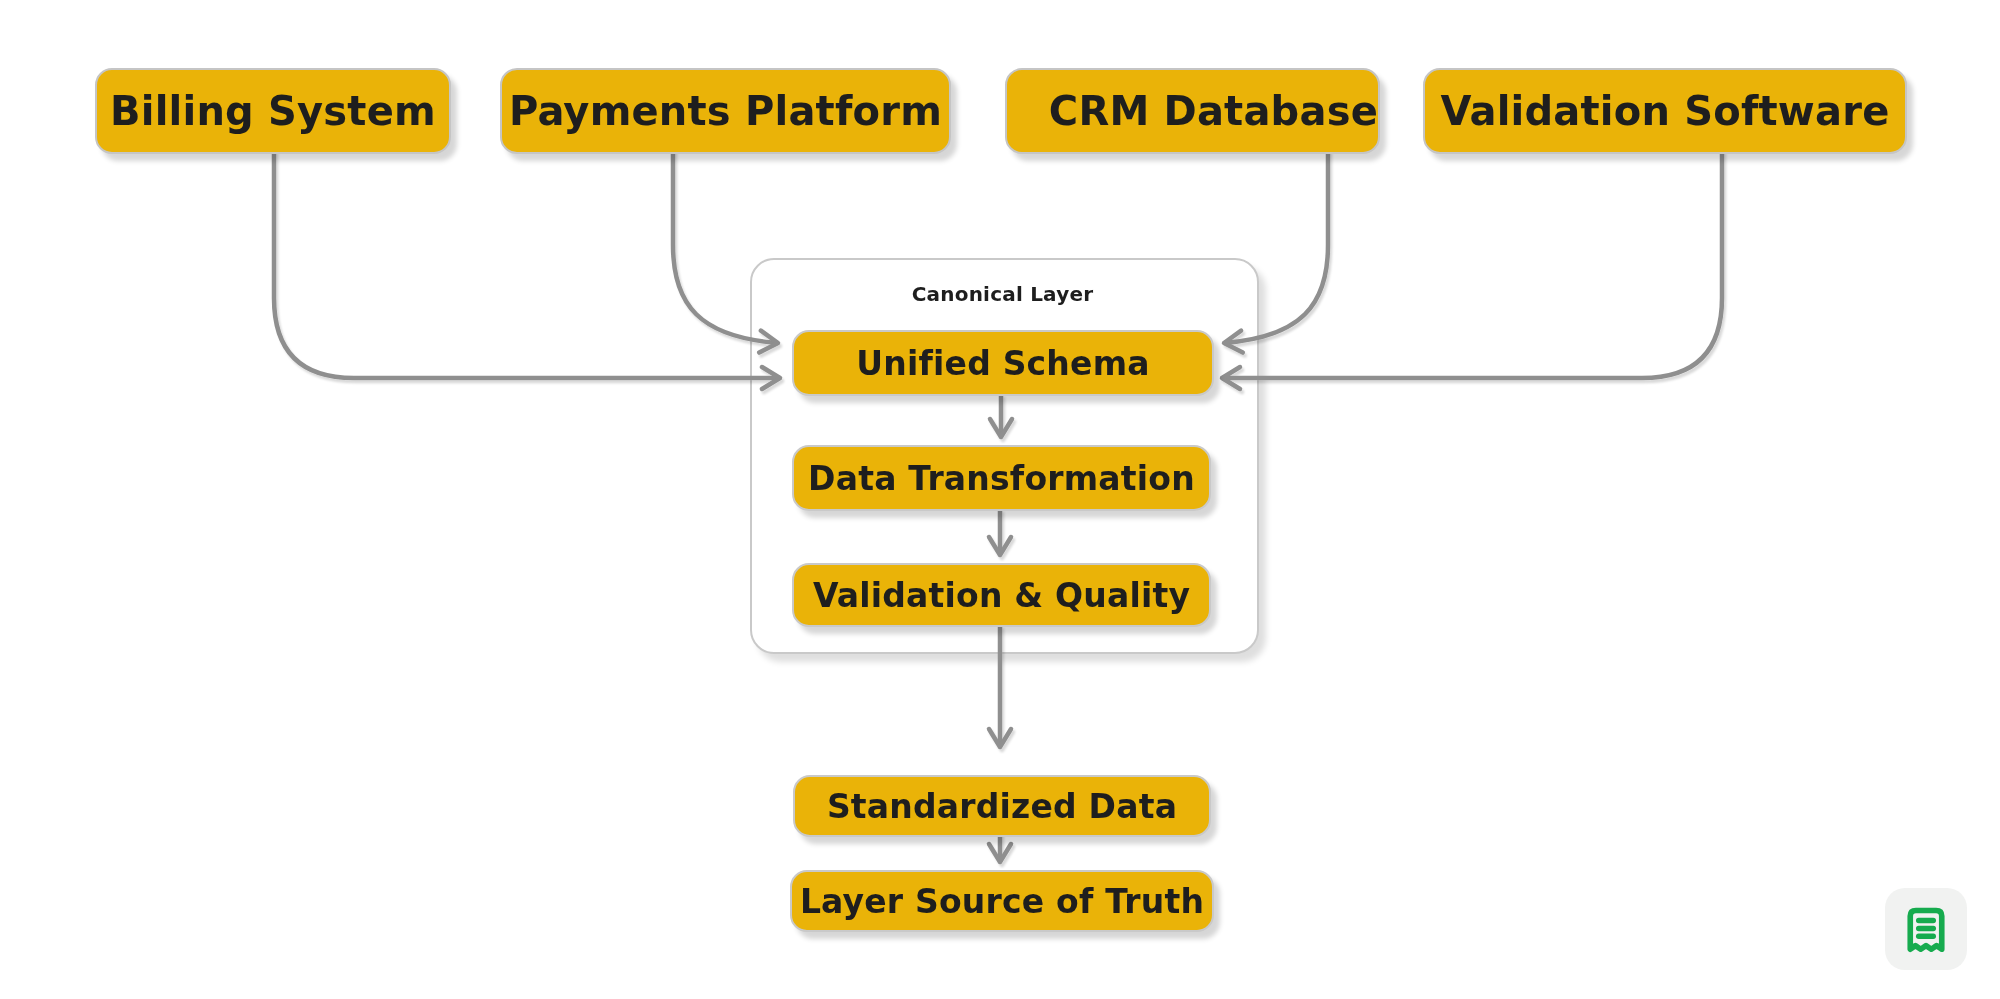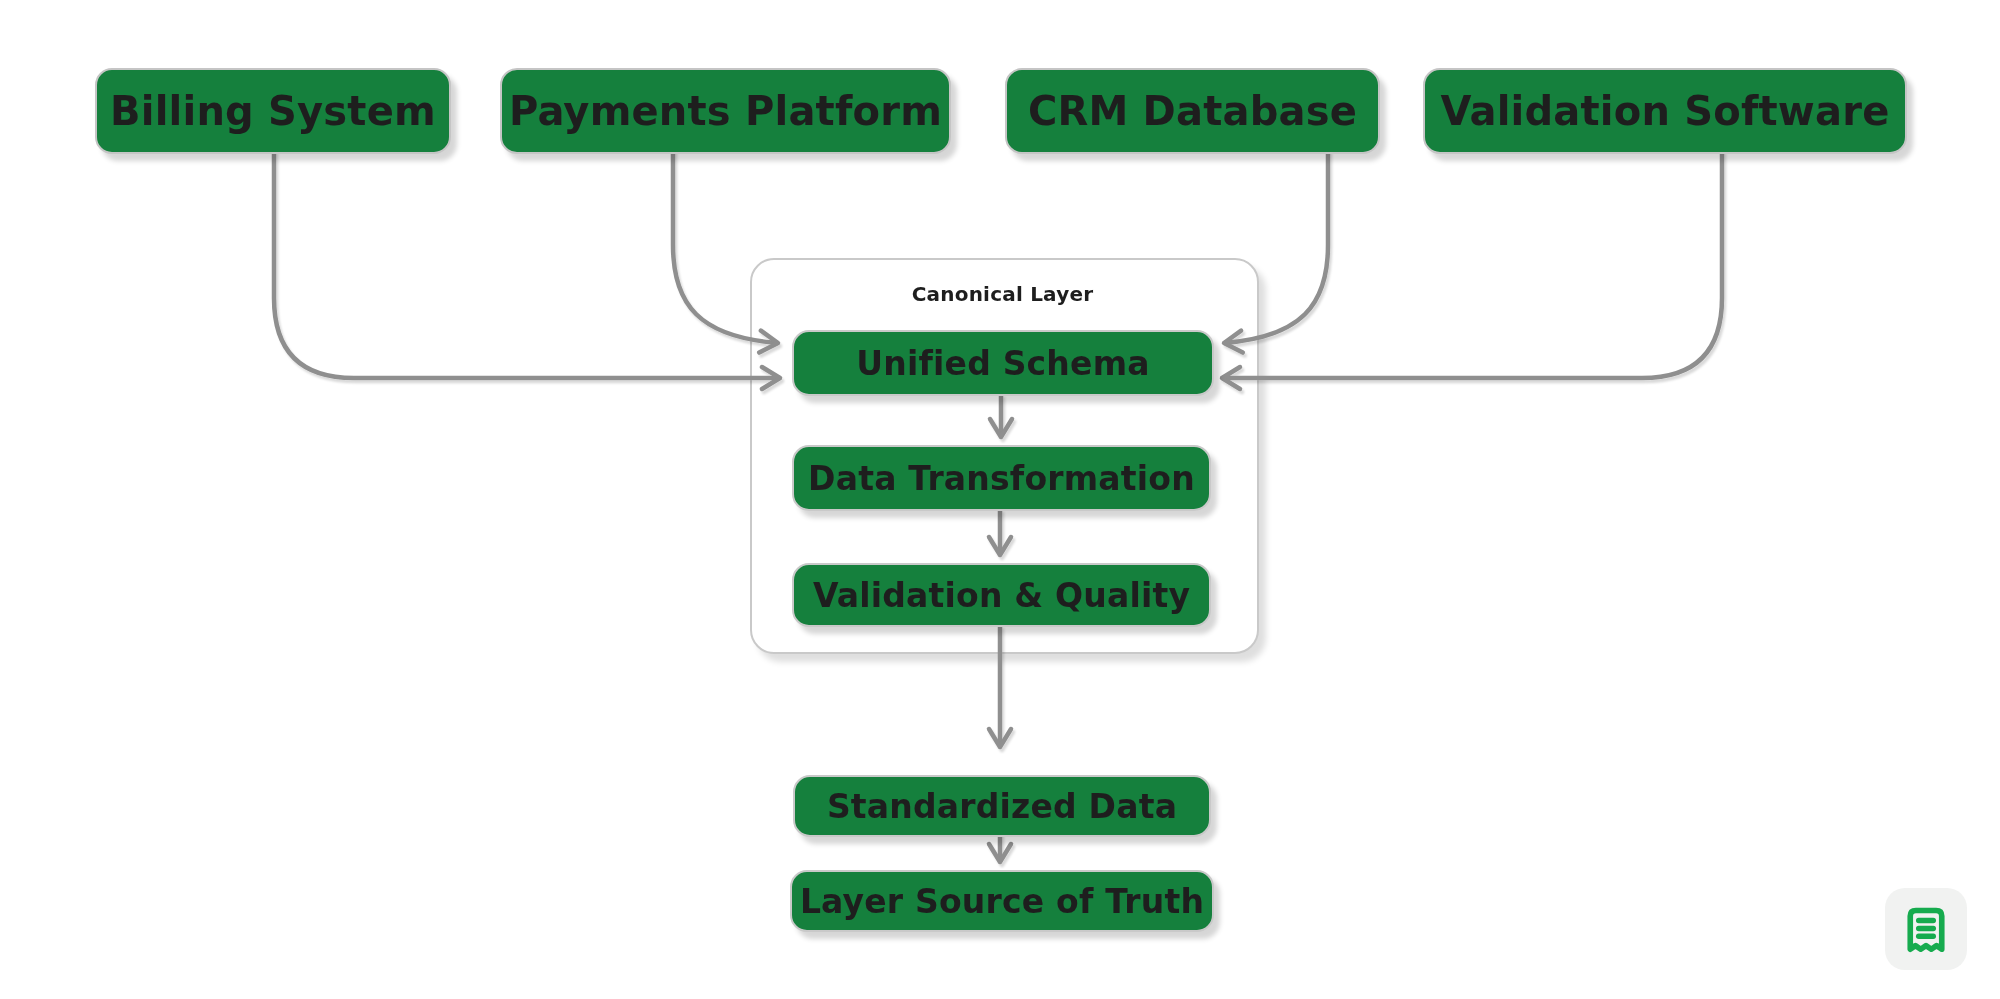--- a/index.html
+++ b/index.html
@@ -4,21 +4,21 @@
 <style>
   html,body{margin:0;padding:0;background:#ffffff;}
   body{
     width:2000px;height:999px;position:relative;overflow:hidden;
     font-family:"DejaVu Sans","Liberation Sans",sans-serif;
     color:#1e1e1e;
   }
   .stage{position:absolute;inset:0;}
   svg.wires{position:absolute;left:0;top:0;z-index:2;pointer-events:none;}
   .node{
-    position:absolute;z-index:3;background:#15803d;
+    position:absolute;z-index:3;background:#eab308;
     border:2.5px solid #c5c5c5;border-radius:17px;
     display:flex;align-items:center;justify-content:center;
     box-shadow:6px 7px 5px rgba(0,0,0,0.16);
     font-weight:600;letter-spacing:0.2px;white-space:nowrap;
   }
   .node.source{font-size:40px;}
   .node.step{font-size:33px;border-width:2px;border-color:#c9c9c9;border-radius:17px;}
   .container-box{
     position:absolute;z-index:1;background:#ffffff;
     border:2px solid #c9c9c9;border-radius:24px;
@@ -60,21 +60,21 @@
       <path d="M 1000 815 V 862" marker-end="url(#chev)"></path>
     </g>
   </svg>
 
   <div class="node source" style="left:95px;top:68px;width:352px;height:82px;">
     <span>Billing System</span>
   </div>
   <div class="node source" style="left:500px;top:68px;width:447px;height:82px;">
     <span>Payments Platform</span>
   </div>
-  <div class="node source" style="left:1005px;top:68px;width:371px;height:82px;">
+  <div class="node source" style="left:1005px;top:68px;width:371px;height:82px;justify-content:flex-end;">
     <span>CRM Database</span>
   </div>
   <div class="node source" style="left:1423px;top:68px;width:480px;height:82px;">
     <span>Validation Software</span>
   </div>
 
   <div class="container-title" style="left:750px;top:282px;width:505px;">
     <span>Canonical Layer</span>
   </div>
 

